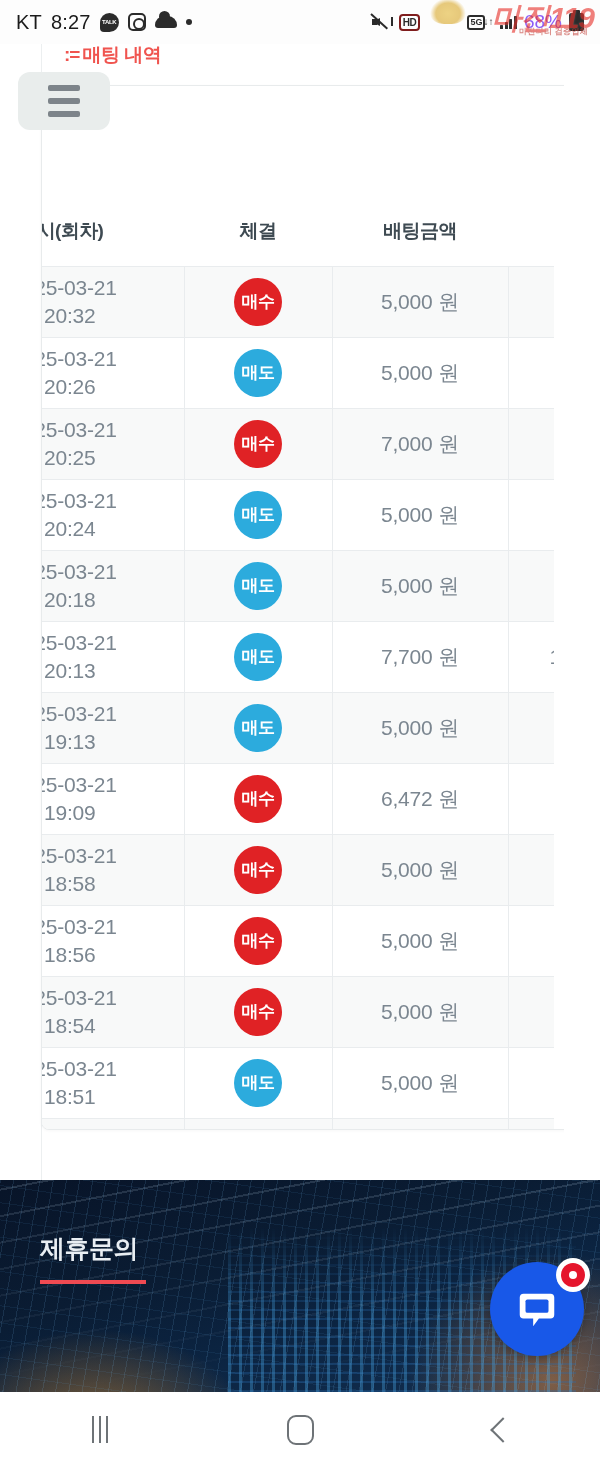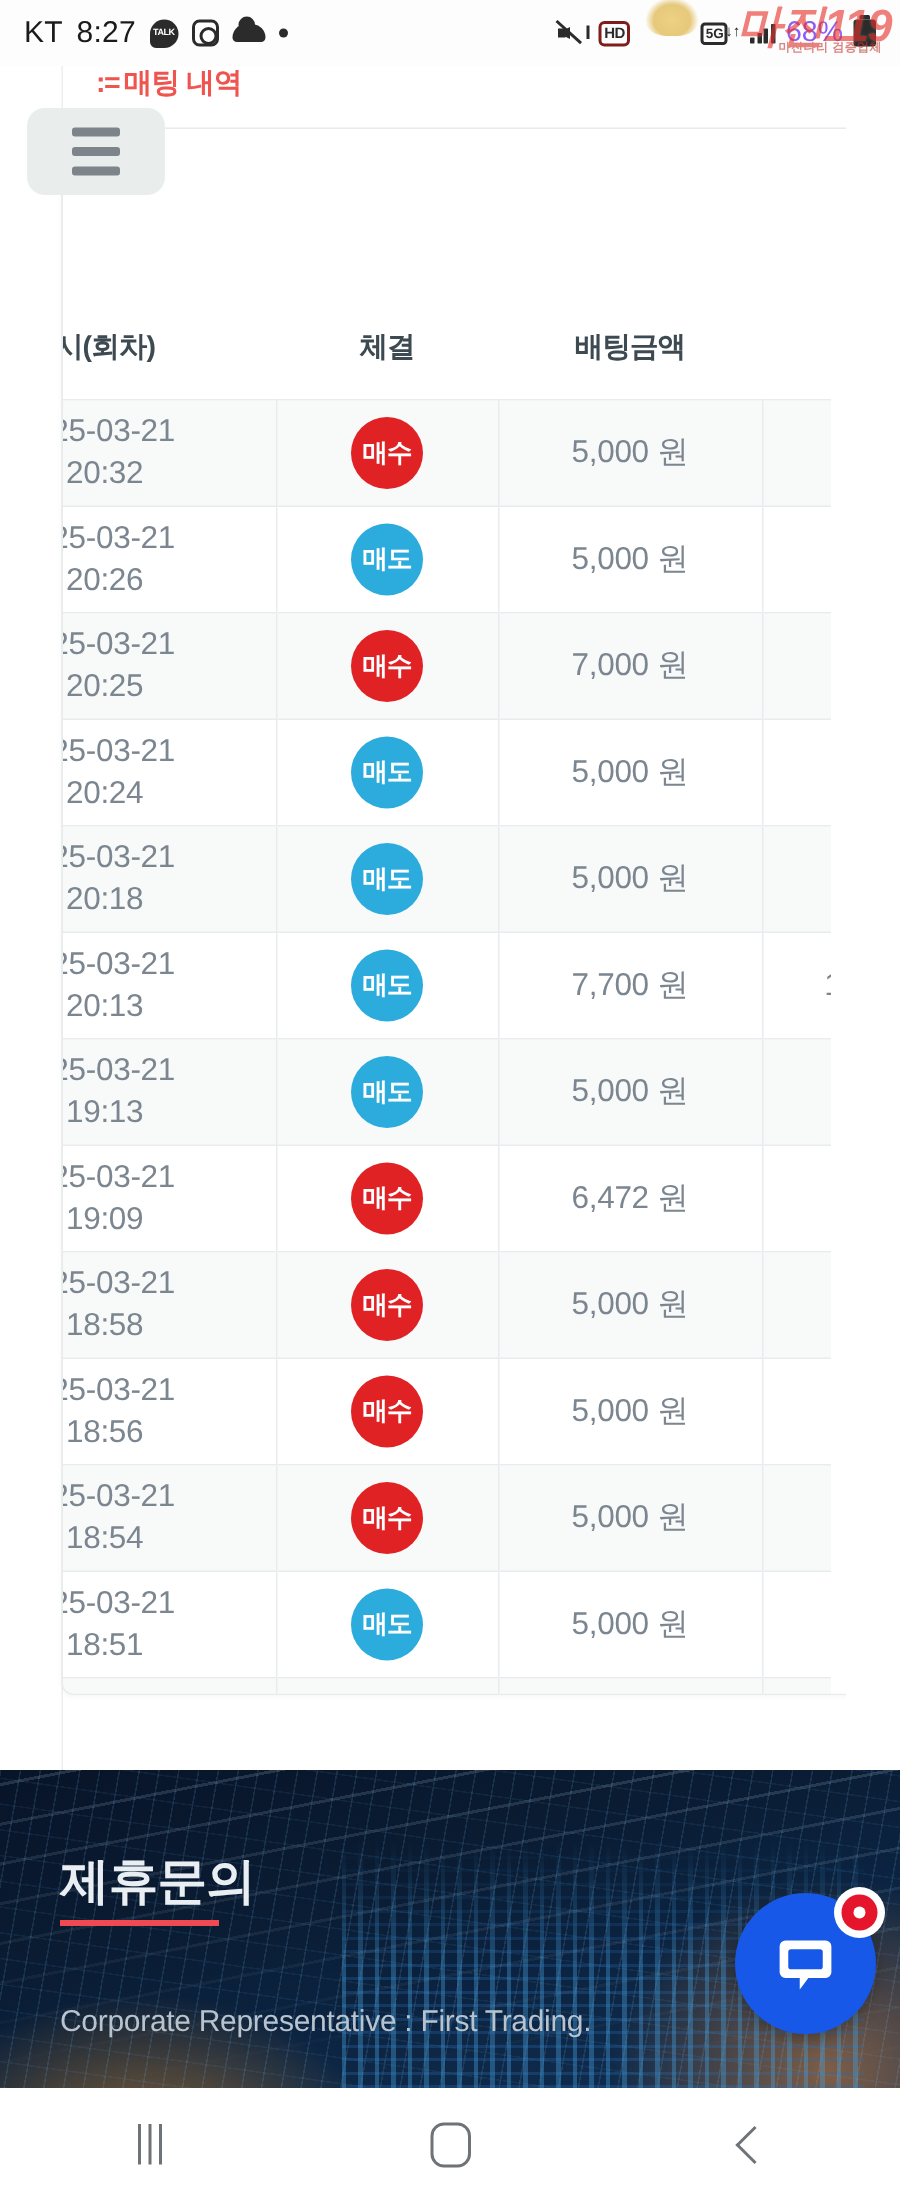--- a/index.html
+++ b/index.html
@@ -207,21 +207,21 @@
     mask-image: linear-gradient(to top, #000 0%, #000 45%, transparent 100%);
     -webkit-mask-image: linear-gradient(to top, #000 0%, #000 45%, transparent 100%);
   }
   #banner .arc {
     position: absolute; left: -120px; bottom: -90px; width: 300px; height: 300px;
     border: 5px solid rgba(245,160,50,.85); border-radius: 50%;
     border-right-color: transparent; border-top-color: transparent;
   }
   .bn-title {
     position: absolute; left: 40px; top: 52px;
-    font-size: 33px; font-weight: bold; color: #e9eef3; letter-spacing: -.5px;
+    font-size: 25px; font-weight: bold; color: #e9eef3; letter-spacing: -.5px;
   }
   .bn-rule {
     position: absolute; left: 40px; top: 100px; width: 106px; height: 4px; background: #ef4a52;
   }
   .bn-sub {
     position: absolute; left: 40px; top: 157px;
     font-size: 20px; color: #b7c3cd; letter-spacing: -.2px;
   }
 
   #chatfab {
@@ -430,21 +430,20 @@
   </div>
 
   <div id="banner">
     <div class="bg"></div>
     <div class="grid"></div>
     <div class="towers"></div>
     <div class="streaks"></div>
     <div class="arc"></div>
     <div class="bn-title">제휴문의</div>
     <div class="bn-rule"></div>
-    <div class="bn-sub">Corporate Representative : First Trading.</div>
   </div>
 
   <div id="chatfab">
     <svg width="46" height="46" viewBox="0 0 48 48">
       <path d="M10 8 H38 A4 4 0 0 1 42 12 V30 A4 4 0 0 1 38 34 H26 L20 42 V34 H10 A4 4 0 0 1 6 30 V12 A4 4 0 0 1 10 8 Z" fill="#ffffff"></path>
       <rect x="12" y="14" width="24" height="14" rx="2" fill="#1858e8"></rect>
     </svg>
   </div>
   <div id="chatbadge">
     <span class="ring">

